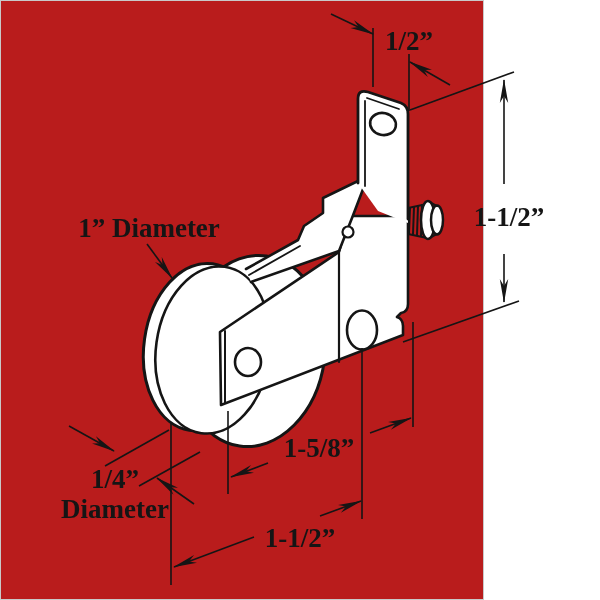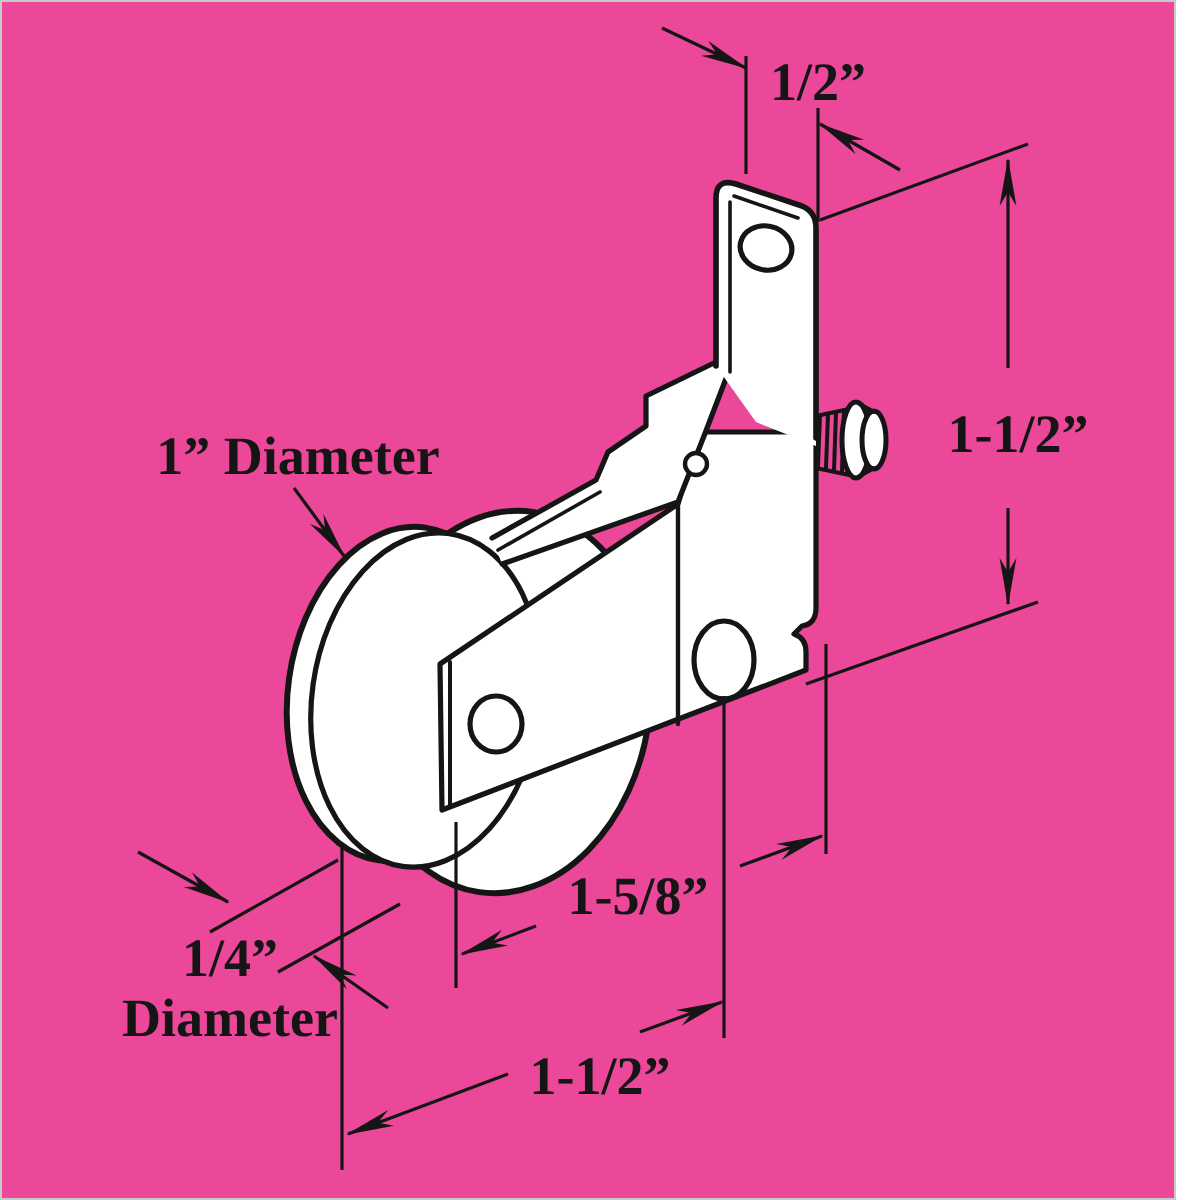--- a/index.html
+++ b/index.html
@@ -1,18 +1,18 @@
 <!DOCTYPE html>
 <html><head>
 <meta charset="utf-8">
 <style>
   html,body{margin:0;padding:0;background:#ffffff;}
   .stage{
-    width:588px;height:600px;position:relative;
-    background:#ec4899;box-sizing:border-box;border:1px solid #c9c9c9;
+    width:484px;height:600px;position:relative;
+    background:#b91c1c;box-sizing:border-box;border:1px solid #c9c9c9;
     font-family:"Liberation Serif", serif;
   }
   svg{display:block}
   .ink-line{stroke:#151515;fill:none;stroke-linecap:round;stroke-linejoin:round;}
   .part{stroke:#151515;fill:#ffffff;stroke-linejoin:round;}
   .part-noedge{fill:#ffffff;stroke:none;}
   .dim{stroke:#151515;stroke-width:1.6;fill:none;}
   .dim-text{
     font-family:"Liberation Serif", serif;
     font-weight:bold;font-size:27px;fill:#151515;

